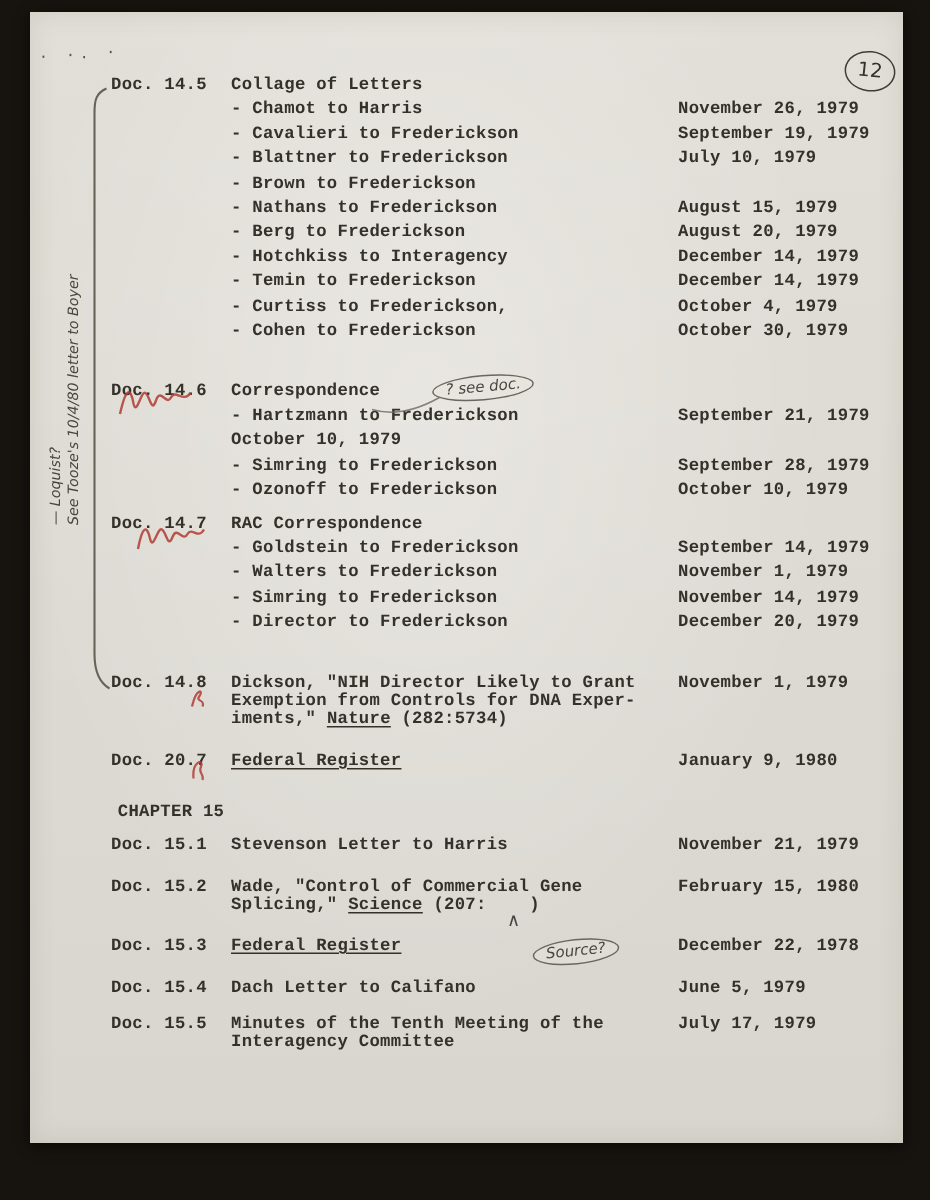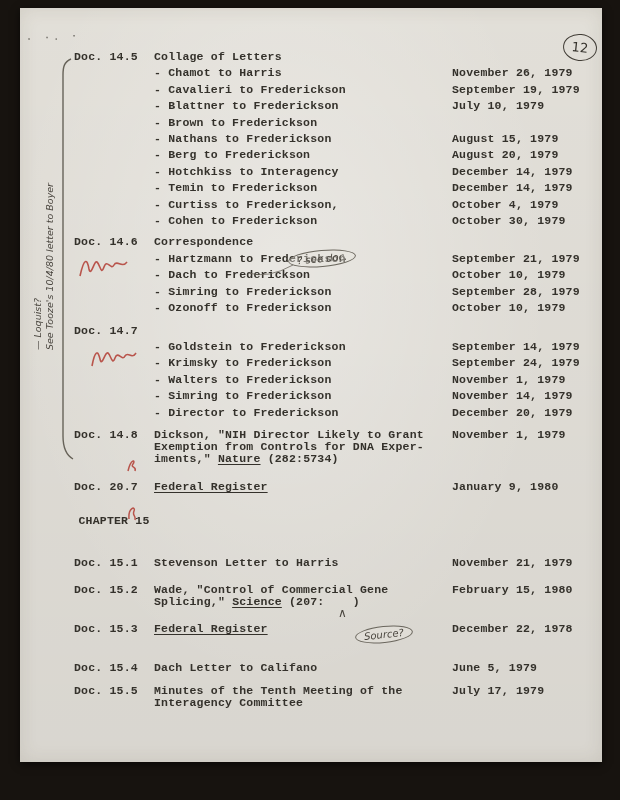--- a/index.html
+++ b/index.html
@@ -26,29 +26,29 @@
     line-height:16.4px;
     letter-spacing:0.2px;
     font-weight:bold;
   }
   .row{display:grid;grid-template-columns:80px 298px auto;}
   .row.tight{line-height:12px;}
   .doc{white-space:pre;}
   .title{white-space:pre;}
   .date{white-space:pre;}
   .ul{text-decoration:underline;text-underline-offset:2px;text-decoration-thickness:1px;}
-  .sec-146{margin-top:5px;}
+  .sec-146{margin-top:24px;}
   .sec-147{margin-top:6px;}
-  .e148{margin-top:8px;}
+  .e148{margin-top:26px;}
   .e149{margin-top:14px;}
   .chapter{margin-top:18px;text-align:center;}
-  .e151{margin-top:25px;}
+  .e151{margin-top:6px;}
   .e152{margin-top:13px;}
   .e153{margin-top:13px;}
-  .e154{margin-top:22px;}
+  .e154{margin-top:12px;}
   .e155{margin-top:9px;}
 
   
   .hand{font-family:"DejaVu Sans",sans-serif;font-style:italic;color:#4a463f;}
   .page-circle{
     position:absolute;left:543px;top:26px;width:32px;height:25px;
     border:1.4px solid #403c35;border-radius:50%;
     display:flex;align-items:center;justify-content:center;
     transform:rotate(6deg);
     font-family:"DejaVu Sans",sans-serif;font-size:13px;color:#34312b;
@@ -146,49 +146,44 @@
         <span class="title">Correspondence</span>
         <span class="date"></span>
       </div>
       <div class="row">
           <span></span>
           <span class="title">- Hartzmann to Frederickson</span>
           <span class="date">September 21, 1979</span>
         </div>
       <div class="row">
           <span></span>
-          <span class="title">- Dach to Frederickson</span>
           <span class="date">October 10, 1979</span>
         </div>
       <div class="row">
           <span></span>
           <span class="title">- Simring to Frederickson</span>
           <span class="date">September 28, 1979</span>
         </div>
       <div class="row">
           <span></span>
           <span class="title">- Ozonoff to Frederickson</span>
           <span class="date">October 10, 1979</span>
         </div>
     </div>
 
     <div class="sec-147">
       <div class="row">
         <span class="doc">Doc. 14.7</span>
+        <span class="title">RAC Correspondence</span>
         <span class="date"></span>
       </div>
       <div class="row">
           <span></span>
           <span class="title">- Goldstein to Frederickson</span>
           <span class="date">September 14, 1979</span>
-        </div>
-      <div class="row">
-          <span></span>
-          <span class="title">- Krimsky to Frederickson</span>
-          <span class="date">September 24, 1979</span>
         </div>
       <div class="row">
           <span></span>
           <span class="title">- Walters to Frederickson</span>
           <span class="date">November 1, 1979</span>
         </div>
       <div class="row">
           <span></span>
           <span class="title">- Simring to Frederickson</span>
           <span class="date">November 14, 1979</span>

